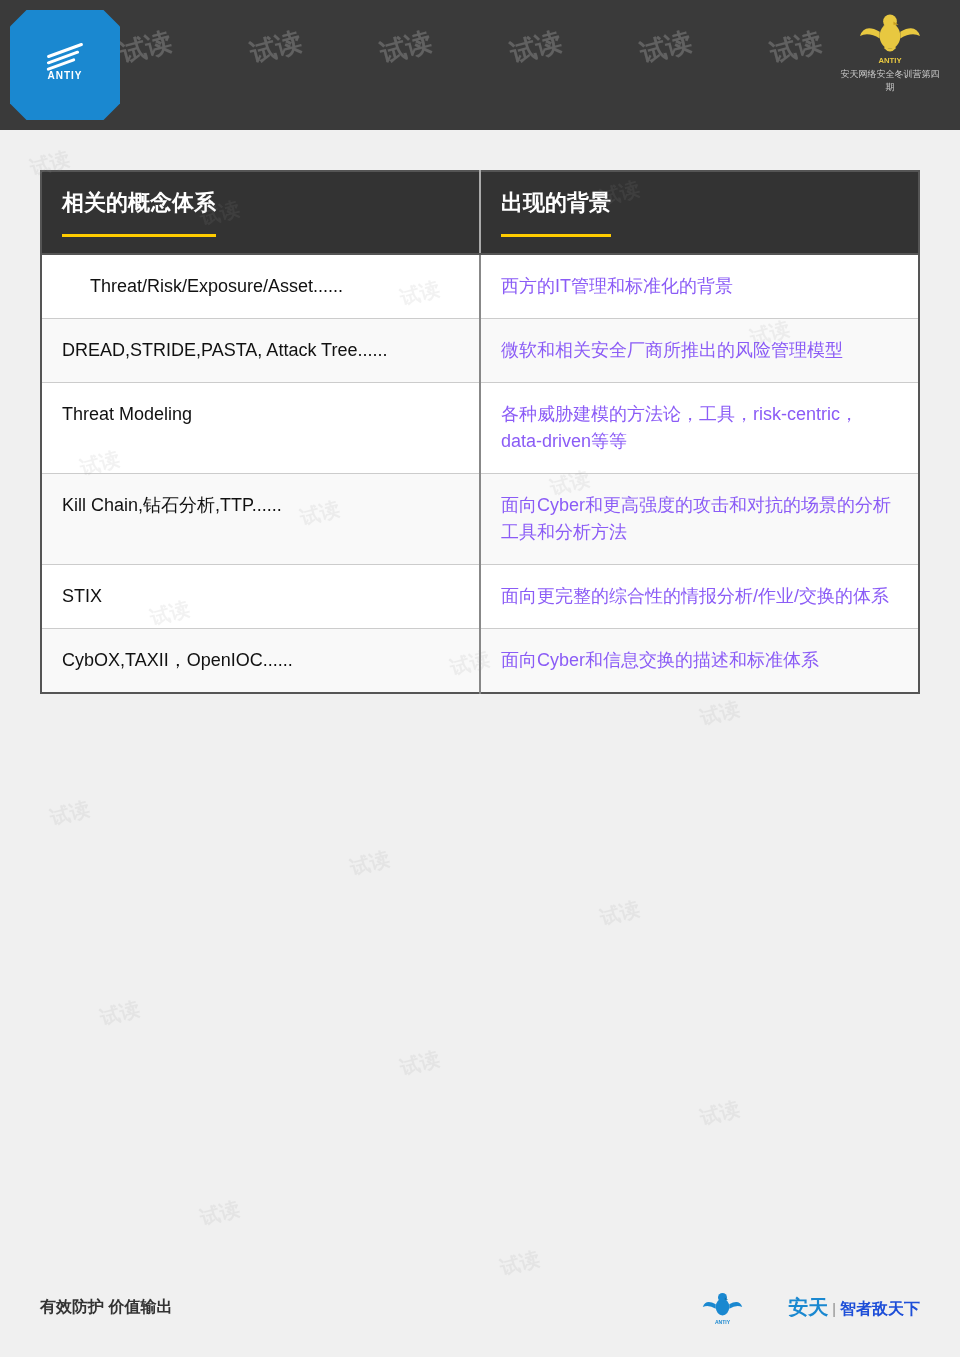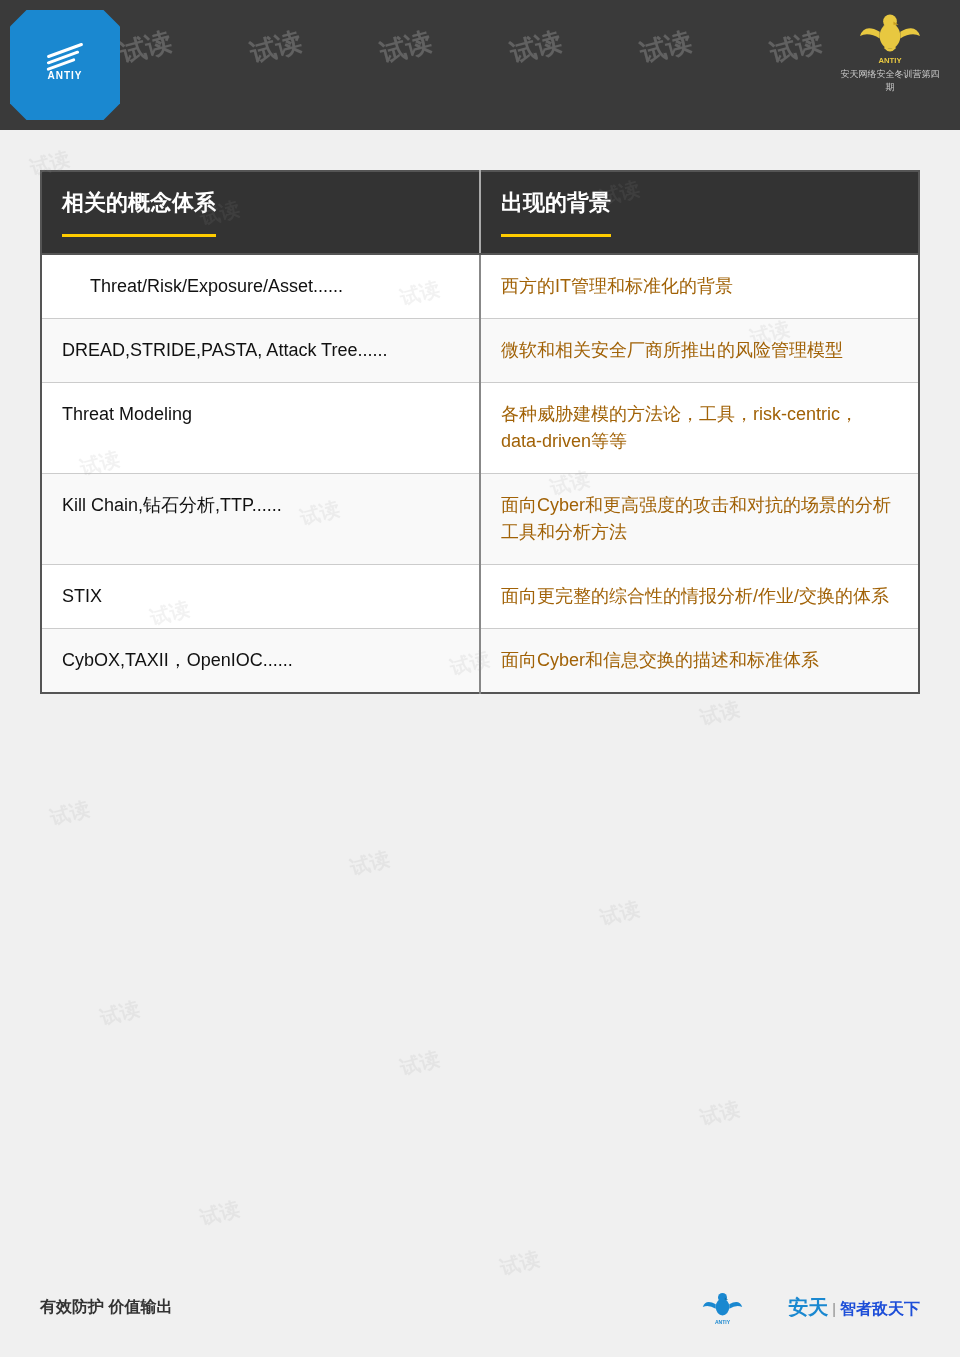--- a/index.html
+++ b/index.html
@@ -134,21 +134,21 @@
 
     .table-header-row th:first-child {
       border-right: 2px solid #aaa;
     }
 
     .table-body-row td {
       padding: 18px 20px;
       border: 1px solid #ccc;
       vertical-align: top;
       font-size: 18px;
-      color: #a16207;
+      color: #8b5cf6;
       line-height: 1.5;
     }
 
     .table-body-row td:first-child {
       border-right: 2px solid #888;
       font-weight: normal;
       color: #111;
     }
 
     .table-body-row:nth-child(even) {

